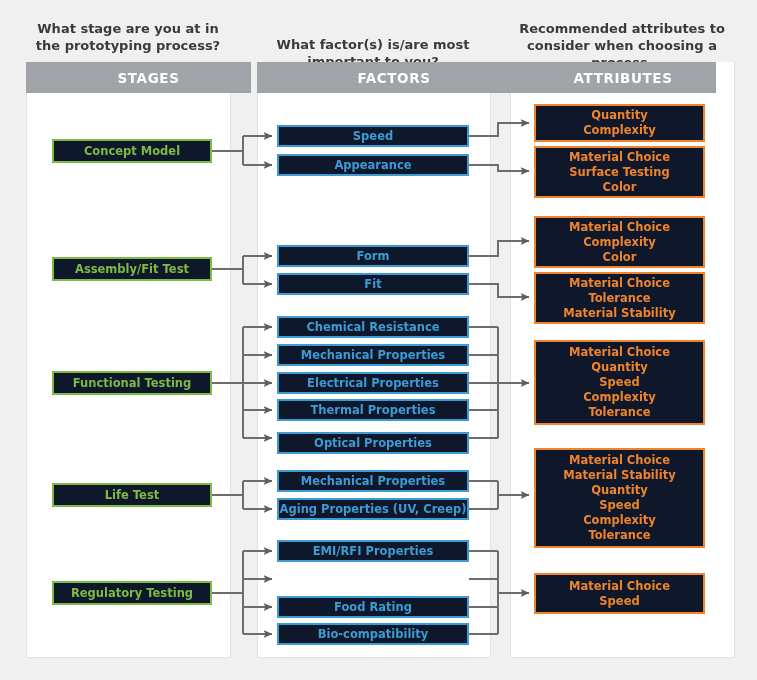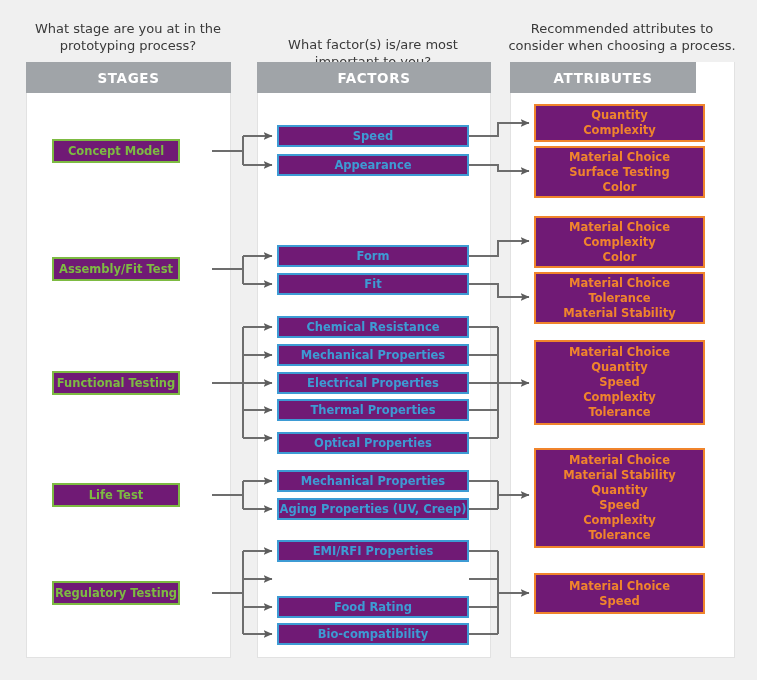--- a/index.html
+++ b/index.html
@@ -1,41 +1,41 @@
 <!DOCTYPE html>
 <html><head>
 <meta charset="utf-8">
 <style>
   html,body{margin:0;padding:0;}
   body{
     width:757px;height:680px;position:relative;overflow:hidden;
     background:#f0f0f0;
     font-family:"DejaVu Sans","Liberation Sans",sans-serif;
   }
-  .qs{position:absolute;text-align:center;color:#3a3a3a;font-size:13px;line-height:17px;font-weight:400;}
+  .qs{position:absolute;text-align:center;color:#3a3a3a;font-size:13px;line-height:17px;font-weight:700;}
   #q1{left:24px;top:20px;width:208px;}
   #q2{left:256px;top:36px;width:234px;}
   #q3{left:508px;top:20px;width:228px;}
 
   .panel{position:absolute;top:62px;background:#ffffff;border:1px solid #e2e2e2;border-top:none;}
   #panel-stages{left:26px;width:203px;height:595px;}
   #panel-factors{left:257px;width:232px;height:595px;}
   #panel-attributes{left:510px;width:223px;height:595px;}
 
   .phead{position:absolute;top:62px;height:31px;background:#a0a4a8;color:#ffffff;
          font-size:13.5px;font-weight:700;letter-spacing:.6px;
-         display:flex;align-items:center;justify-content:center;}
+         display:flex;align-items:center;justify-content:center;padding-left:20px;}
   #head-stages{left:26px;width:205px;}
   #head-factors{left:257px;width:234px;}
   #head-attributes{left:510px;width:186px;}
 
-  .box{position:absolute;background:#701a75;box-sizing:border-box;
+  .box{position:absolute;background:#0f172a;box-sizing:border-box;
        display:flex;align-items:center;justify-content:center;
        text-align:center;font-weight:700;}
-  .box-stage{border:2px solid #7dbb42;color:#7dbb42;font-size:11.5px;left:52px;width:128px;height:24px;}
+  .box-stage{border:2px solid #7dbb42;color:#7dbb42;font-size:11.5px;left:52px;width:160px;height:24px;}
   .box-factor{border:2px solid #3d9bd4;color:#3d9bd4;font-size:11.5px;left:277px;width:192px;height:22px;}
   .box-attr{border:2px solid #f0842c;color:#f0842c;font-size:11.5px;left:534px;width:171px;line-height:15px;}
   .box-attr span{display:block;}
 
   svg#wires{position:absolute;left:0;top:0;width:757px;height:680px;pointer-events:none;}
 </style>
 </head>
 <body>
 
 <div class="qs" id="q1">What stage are you at in the prototyping process?</div>

